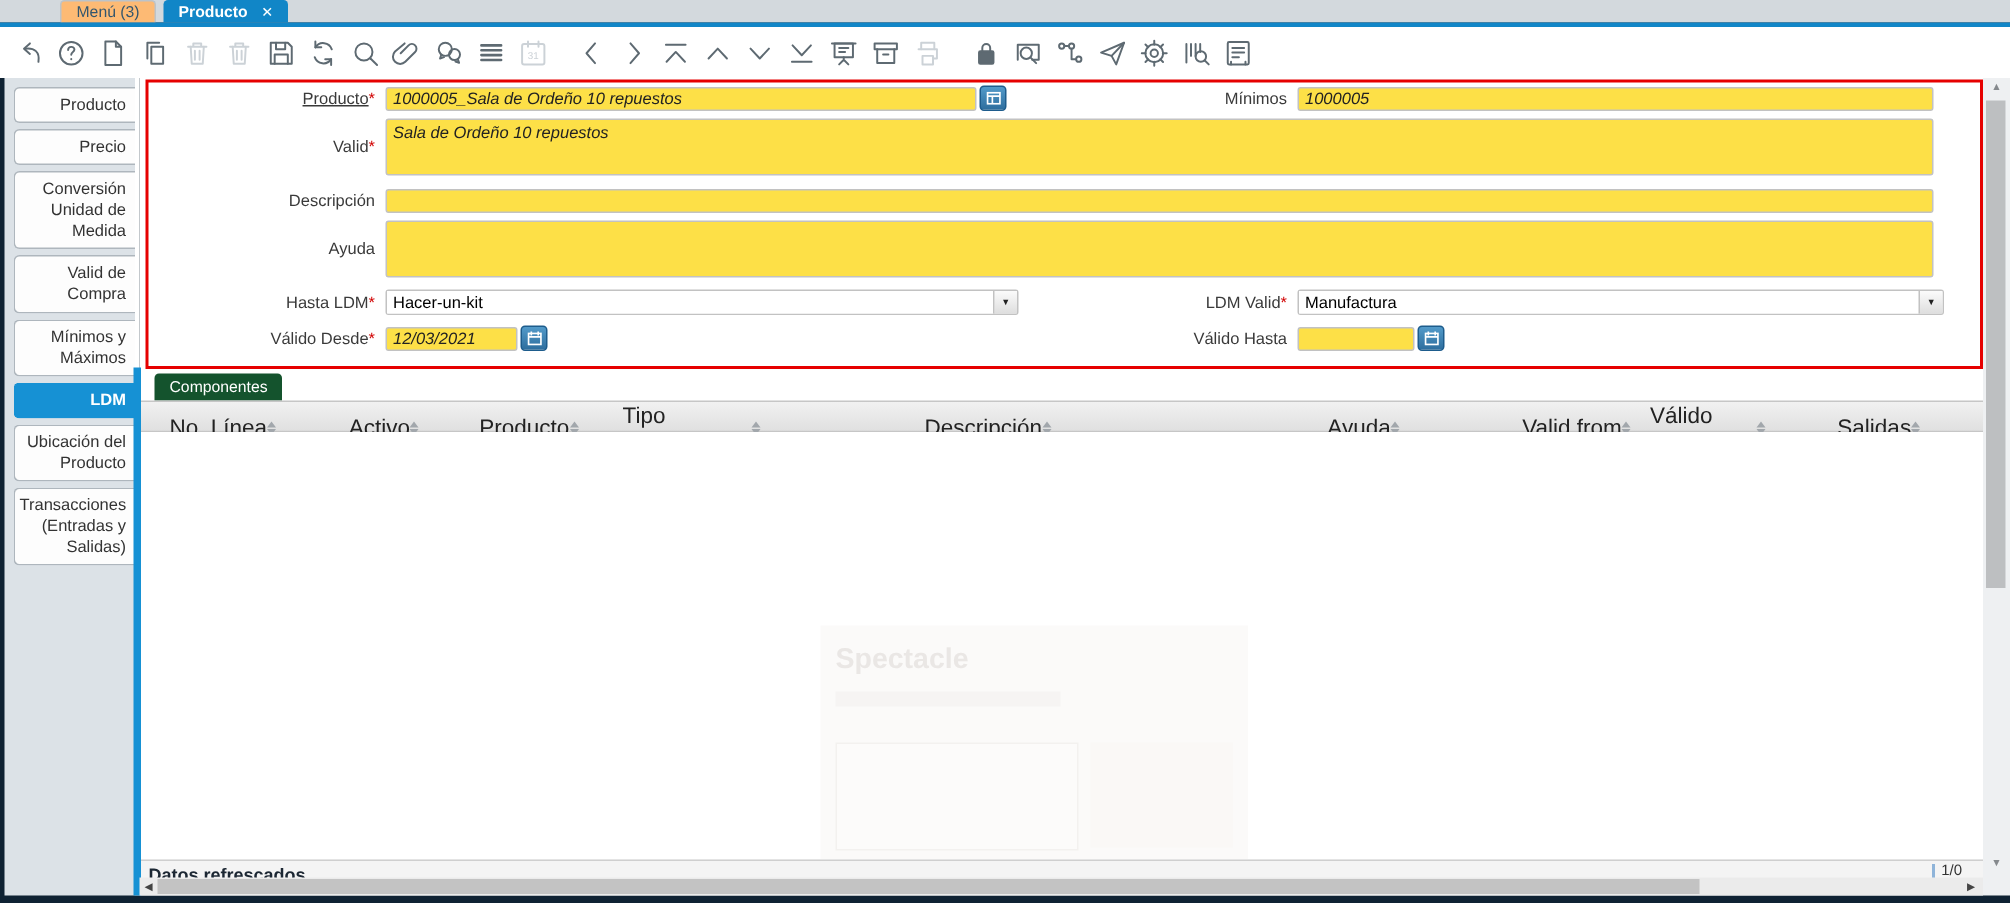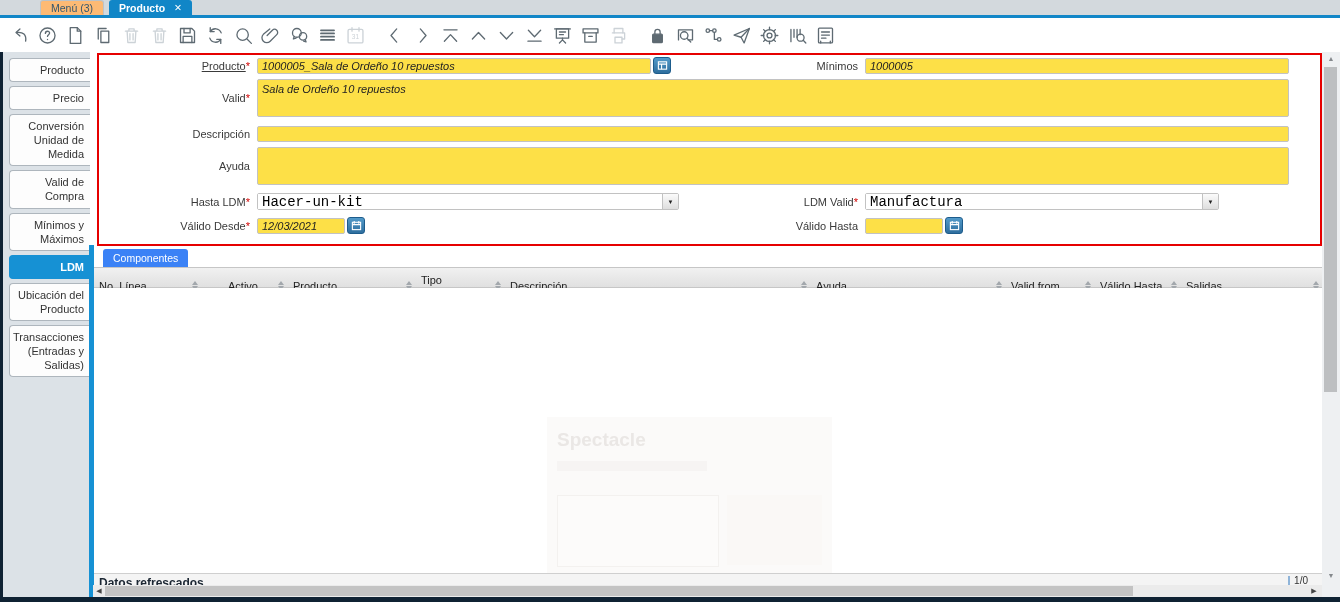--- a/index.html
+++ b/index.html
@@ -35,30 +35,30 @@
   .form-area{position:absolute;left:4px;top:0;width:1225px;height:195px;}
   .row{position:absolute;left:0;display:flex;align-items:center;width:100%;}
   .lbl{width:160px;text-align:right;padding-right:7px;font-size:11px;color:#3a3a3a;flex:none;box-sizing:border-box;white-space:nowrap;}
   .lbl-link{text-decoration:underline;}
   .req{color:#d10000;}
   .inp{border:1px solid #c2c2c2;border-radius:2px;font-size:11px;color:#222;padding:1px 4px;height:12px;font-family:inherit;background:#fde047;outline:none;font-style:italic;}
   textarea.inp{height:30px;padding:3px 4px;resize:none;line-height:1.25;}
   .rpair{position:absolute;left:590px;display:flex;align-items:center;}
   .lbl2{width:178px;text-align:right;padding-right:7px;font-size:11px;color:#3a3a3a;flex:none;box-sizing:border-box;white-space:nowrap;}
   .combo{display:flex;align-items:stretch;border:1px solid #c2c2c2;border-radius:2px;height:17px;box-sizing:border-box;background:#fff;}
-  .combo input{border:none;flex:1;font-size:14px;font-family:Liberation Mono, monospace;padding:0 4px;outline:none;min-width:0;}
+  .combo input{border:none;flex:1;font-size:11px;font-family:Liberation Sans, sans-serif;padding:0 4px;outline:none;min-width:0;}
   .dbtn{width:15px;border-left:1px solid #c2c2c2;background:linear-gradient(#fbfbfb,#dedede);display:flex;align-items:center;justify-content:center;font-size:6px;color:#222;cursor:pointer;flex:none;}
   .bluebtn{width:18px;height:17px;margin-left:2px;border:1px solid #1d5c8c;border-radius:3px;background:linear-gradient(#529ac9,#2e6e9e);display:flex;align-items:center;justify-content:center;color:#fff;cursor:pointer;flex:none;box-sizing:border-box;}
   .bluebtn svg{width:11px;height:11px;}
 
   
   .dstrip{position:absolute;left:4px;top:196px;width:1225px;height:19px;}
-  .dtab{position:absolute;left:6px;bottom:0;background:#3b82f6;color:#fff;font-size:10.5px;padding:3px 10px;border-radius:3px 3px 0 0;cursor:pointer;}
+  .dtab{position:absolute;left:6px;bottom:0;background:#14532d;color:#fff;font-size:10.5px;padding:3px 10px;border-radius:3px 3px 0 0;cursor:pointer;}
   .ghead{position:absolute;left:0;top:215px;width:1229px;height:21px;background:linear-gradient(#f1f1f1,#e0e0e0);border-top:1px solid #c6c6c6;border-bottom:1px solid #c6c6c6;display:flex;box-sizing:border-box;}
-  .gcol{display:flex;align-items:center;justify-content:space-between;padding:16px 3px 0 6px;font-size:11px;color:#222;box-sizing:border-box;flex:none;cursor:pointer;}
+  .gcol{display:flex;align-items:center;justify-content:center;padding:16px 3px 0 6px;font-size:15px;color:#222;box-sizing:border-box;flex:none;cursor:pointer;}
   .sorts{display:flex;flex-direction:column;gap:1px;align-items:center;}
   .tri-u{width:0;height:0;border-left:3px solid transparent;border-right:3px solid transparent;border-bottom:4px solid #a2a7ac;}
   .tri-d{width:0;height:0;border-left:3px solid transparent;border-right:3px solid transparent;border-top:4px solid #a2a7ac;}
   .gbody{position:absolute;left:0;top:236px;width:1229px;height:285px;background:#fff;}
 
   
   .ghost{position:absolute;left:454px;top:365px;width:285px;height:156px;background:#fbfaf9;overflow:hidden;}
   .gtitle{font-size:19px;font-weight:bold;color:#eae7e5;margin:12px 0 0 10px;}
   .gsub{height:10px;width:150px;background:#f6f4f3;margin:10px 0 0 10px;}
   .gbox1{position:absolute;left:10px;top:78px;width:160px;height:70px;border:1px solid #f3f1ef;background:#fcfbfa;}
@@ -333,21 +333,21 @@
       <div class="row" style="top:141px">
         <div class="lbl"><span>Hasta LDM</span><span class="req">*</span></div>
         <div class="combo" style="width:422px">
           <input value="Hacer-un-kit" style="">
           <div class="dbtn">
               <span>▼</span>
             </div>
         </div>
         <div class="rpair">
           <div class="lbl2"><span>LDM Valid</span><span class="req">*</span></div>
-          <div class="combo" style="width:354px">
+          <div class="combo" style="width:431px">
             <input value="Manufactura" style="">
             <div class="dbtn">
                 <span>▼</span>
               </div>
           </div>
         </div>
       </div>
 
       <div class="row" style="top:165px">
         <div class="lbl"><span>Válido Desde</span><span class="req">*</span></div>

